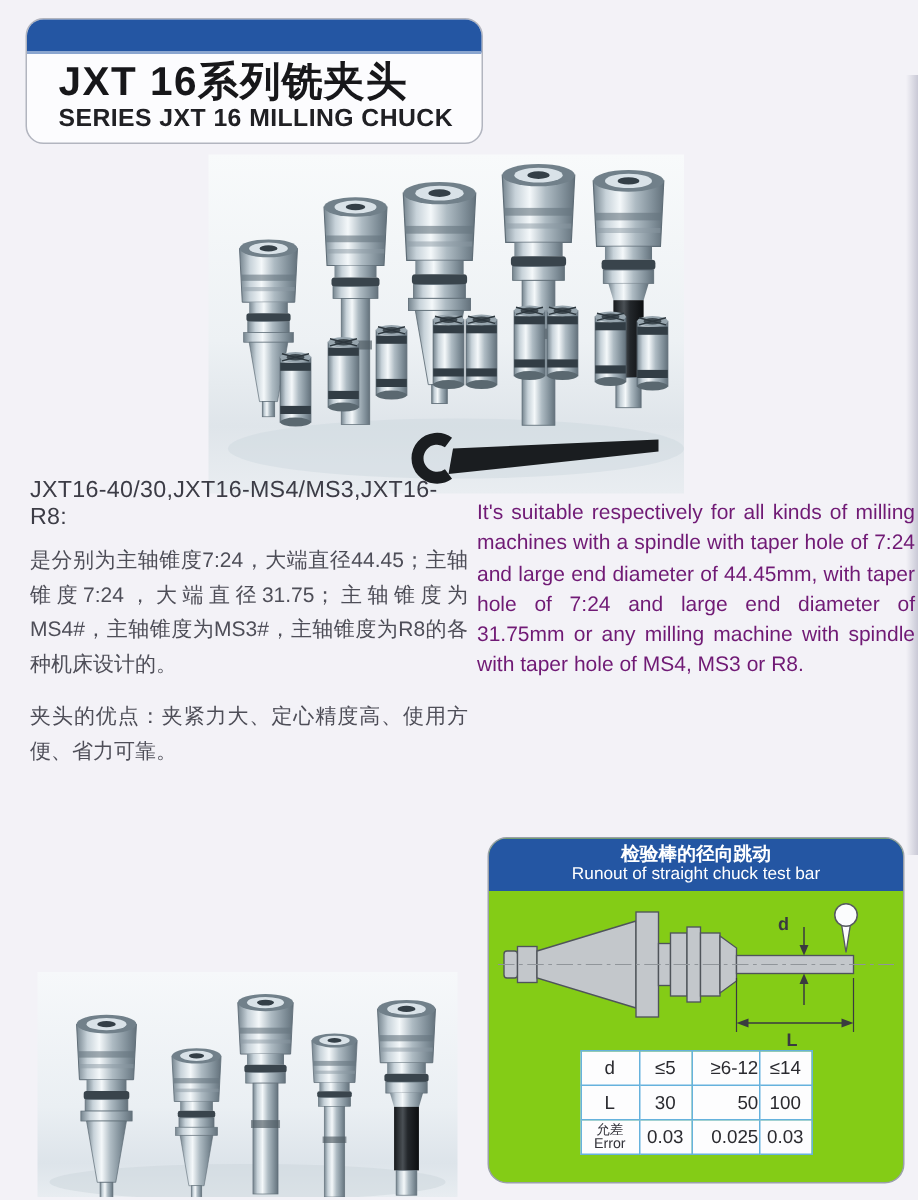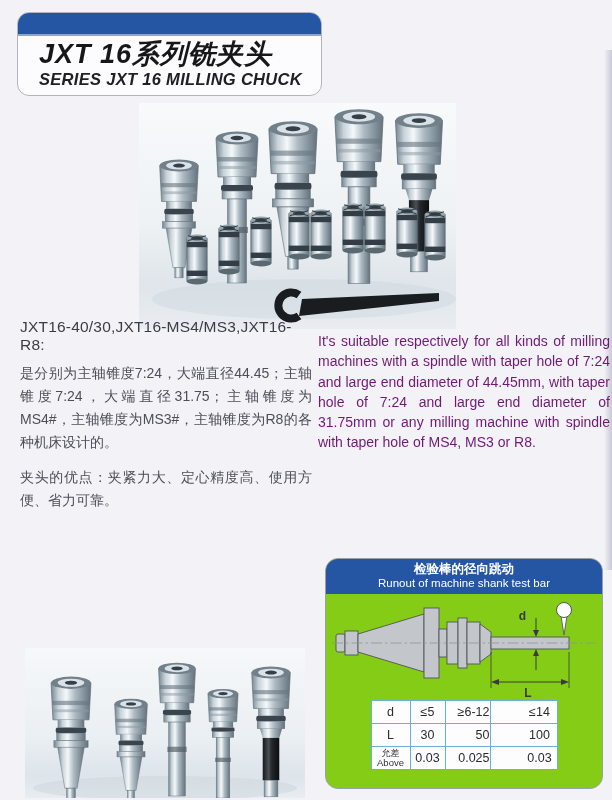--- a/index.html
+++ b/index.html
@@ -9,21 +9,21 @@
     font-family:"Liberation Sans","DejaVu Sans",sans-serif;
   }
   .edge-right{position:absolute;right:0;top:50px;width:8px;height:520px;
     background:linear-gradient(90deg,rgba(0,0,0,0),#c9c9d6);pointer-events:none;}
 
   
   .header-card{position:absolute;left:17px;top:12px;width:303px;height:82px;
     background:#fcfcfe;border:1px solid #b2b5bf;border-radius:12px;}
   .header-bar{height:21px;background:var(--accent-blue,#2456a3);
     border-radius:11px 11px 0 0;border-bottom:2px solid #8aa5cf;}
-  .header-titles{padding:3px 0 0 21px;font-style:italic;}
+  .header-titles{padding:3px 0 0 21px;}
   .title-zh{font-size:27px;font-weight:bold;color:#17171a;letter-spacing:1px;line-height:30px;}
   .title-en{font-size:16.5px;font-weight:bold;color:#202024;letter-spacing:0.3px;line-height:20px;}
 
   
   .photo-main{position:absolute;left:139px;top:103px;width:317px;height:226px;
     background:linear-gradient(180deg,#f8fafb 0%,#edf1f4 55%,#dfe5ea 80%,#e9edf1 100%);}
   .photo-bottom{position:absolute;left:25px;top:648px;width:280px;height:150px;
     background:linear-gradient(180deg,#f6f8fa 0%,#eaeff3 60%,#dde4ea 85%,#e8edf1 100%);}
   .photo-main svg,.photo-bottom svg{display:block;}
 
@@ -44,21 +44,21 @@
   .runout-zh{font-size:12.5px;font-weight:bold;line-height:15px;}
   .runout-en{font-size:11.5px;line-height:13px;}
   .runout-diagram{display:block;margin:2px auto 0;}
   .runout-table{border-collapse:collapse;margin:0 auto;}
   .runout-table td{border:1.5px solid var(--table-border,#66b2dd);background:#fdfdfe;
     text-align:center;vertical-align:middle;font-size:12.5px;color:#2b2b30;
     padding:0;height:22px;}
   .runout-table td.c0{width:38px;}
   .runout-table td.c1{width:34px;}
   .runout-table td.c2{width:44px;text-align:right;}
-  .runout-table td.c3{width:34px;padding-left:32px;}
+  .runout-table td.c3{width:34px;}
   .err-zh{display:block;font-size:9px;line-height:9px;color:#33333a;}
   .err-en{display:block;font-size:9.5px;line-height:10px;color:#33333a;}
 
   .defs-svg{position:absolute;width:0;height:0;overflow:hidden;}
   .dim-label{font-size:12px;font-weight:bold;fill:#3a3a40;}
 </style>
 </head>
 <body>
 
 <svg class="defs-svg" aria-hidden="true">
@@ -157,21 +157,21 @@
   <p class="zh-p">夹头的优点：夹紧力大、定心精度高、使用方便、省力可靠。</p>
 </div>
 
 <div class="col-en">
   <p class="en-p">It's suitable respectively for all kinds of milling machines with a spindle with taper hole of 7:24 and large end diameter of 44.45mm, with taper hole of 7:24 and large end diameter of 31.75mm or any milling machine with spindle with taper hole of MS4, MS3 or R8.</p>
 </div>
 
 <div class="runout-card">
   <div class="runout-head">
     <div class="runout-zh">检验棒的径向跳动</div>
-    <div class="runout-en">Runout of machine shank test bar</div>
+    <div class="runout-en">Runout of straight chuck test bar</div>
   </div>
 
   <svg class="runout-diagram" width="276" height="104" viewBox="0 0 276 104">
     <g fill="#c3c7cb" stroke="#4f545a" stroke-width="0.9">
       <rect x="10" y="38" width="9" height="18" rx="2"></rect>
       <rect x="19" y="35" width="13" height="24"></rect>
       <path d="M32,38 L98,18 L98,76 L32,56 Z"></path>
       <rect x="98" y="12" width="15" height="70"></rect>
       <rect x="113" y="33" width="8" height="28"></rect>
       <rect x="121" y="26" width="11" height="42"></rect>
@@ -212,21 +212,21 @@
     </tr>
     <tr>
       <td class="c0">L</td>
       <td class="c1">30</td>
       <td class="c2">50</td>
       <td class="c3">100</td>
     </tr>
     <tr>
       <td class="c0">
         <span class="err-zh">允差</span>
-        <span class="err-en">Above</span>
+        <span class="err-en">Error</span>
       </td>
       <td class="c1">0.03</td>
       <td class="c2">0.025</td>
       <td class="c3">0.03</td>
     </tr>
   </tbody>
     </table>
 </div>
 
 <div class="photo-bottom">

